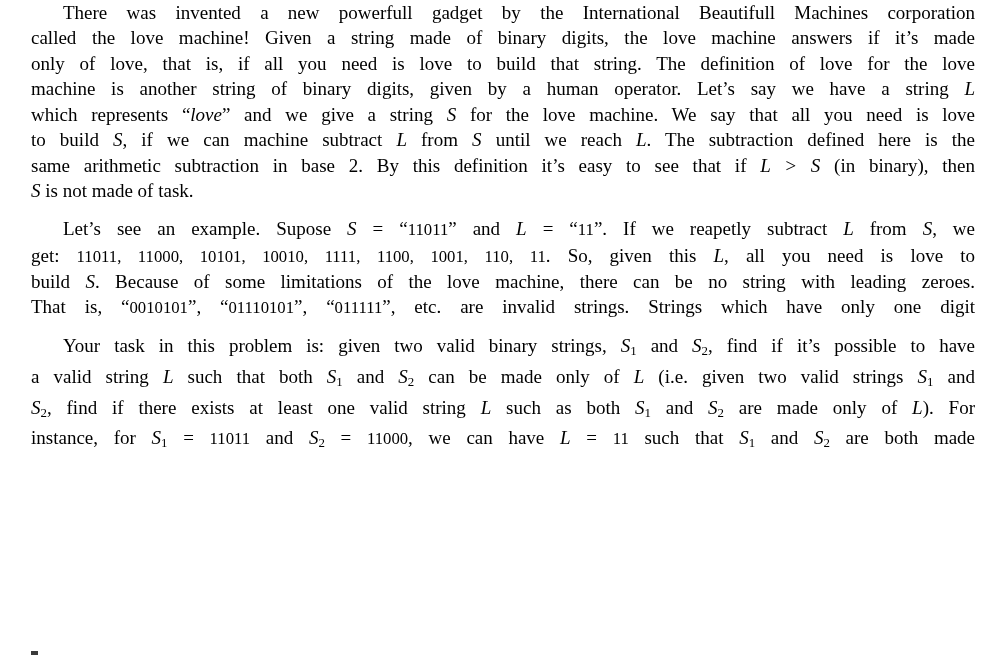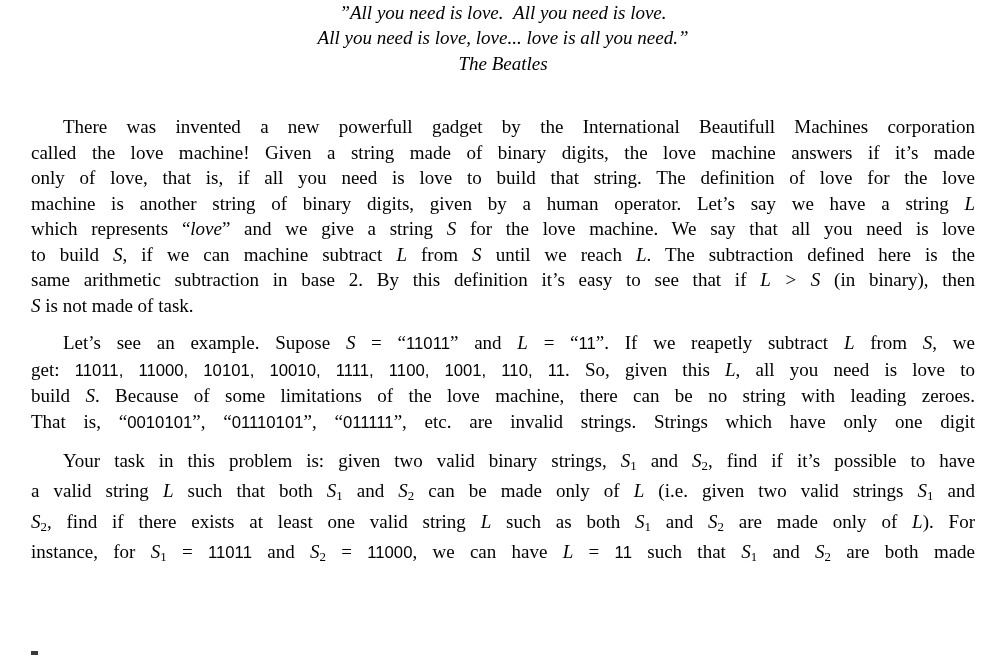--- a/index.html
+++ b/index.html
@@ -25,21 +25,21 @@
   .line {
     line-height: 25.45px;
     text-align: justify;
     text-align-last: justify;
   }
   .line.first { text-indent: 32px; }
   .line.last { text-align-last: left; }
   .rm { font-style: normal; }
   .it { font-style: italic; }
   .tt {
-    font-family: Liberation Sans, sans-serif;
+    font-family: Liberation Serif, serif;
     font-size: 0.88em;
     font-style: normal;
   }
   .sub {
     font-size: 0.68em;
     vertical-align: -0.24em;
     font-style: normal;
   }
   .footnote-mark {
     position: absolute;
@@ -49,25 +49,20 @@
     height: 4px;
     background: #3a3a3a;
   }
 </style>
 </head>
 <body>
 
 <div class="page">
   <div class="content">
 
-    <div class="epigraph">
-      <div class="eline">”All you need is love. All you need is love.</div>
-      <div class="eline">All you need is love, love... love is all you need.”</div>
-      <div class="eline">The Beatles</div>
-    </div>
 
     <div>
         <div class="para">
           <div class="line first"><span class="rm">There was invented a new powerfull gadget by the International Beautifull Machines corporation</span></div>
           <div class="line"><span class="rm">called the love machine! Given a string made of binary digits, the love machine answers if it’s made</span></div>
           <div class="line"><span class="rm">only of love, that is, if all you need is love to build that string. The definition of love for the love</span></div>
           <div class="line"><span class="rm">machine is another string of binary digits, given by a human operator. Let’s say we have a string </span><span class="it">L</span></div>
           <div class="line"><span class="rm">which represents “</span><span class="it">love</span><span class="rm">” and we give a string </span><span class="it">S</span><span class="rm"> for the love machine. We say that all you need is love</span></div>
           <div class="line"><span class="rm">to build </span><span class="it">S</span><span class="rm">, if we can machine subtract </span><span class="it">L</span><span class="rm"> from </span><span class="it">S</span><span class="rm"> until we reach </span><span class="it">L</span><span class="rm">. The subtraction defined here is the</span></div>
           <div class="line"><span class="rm">same arithmetic subtraction in base 2. By this definition it’s easy to see that if </span><span class="it">L &gt; S</span><span class="rm"> (in binary), then</span></div>

